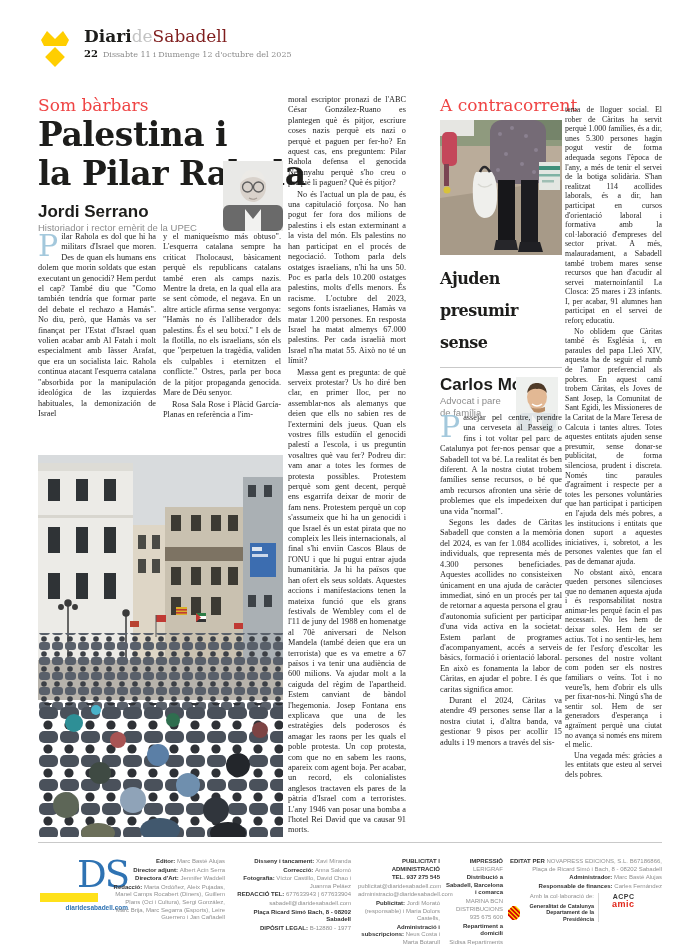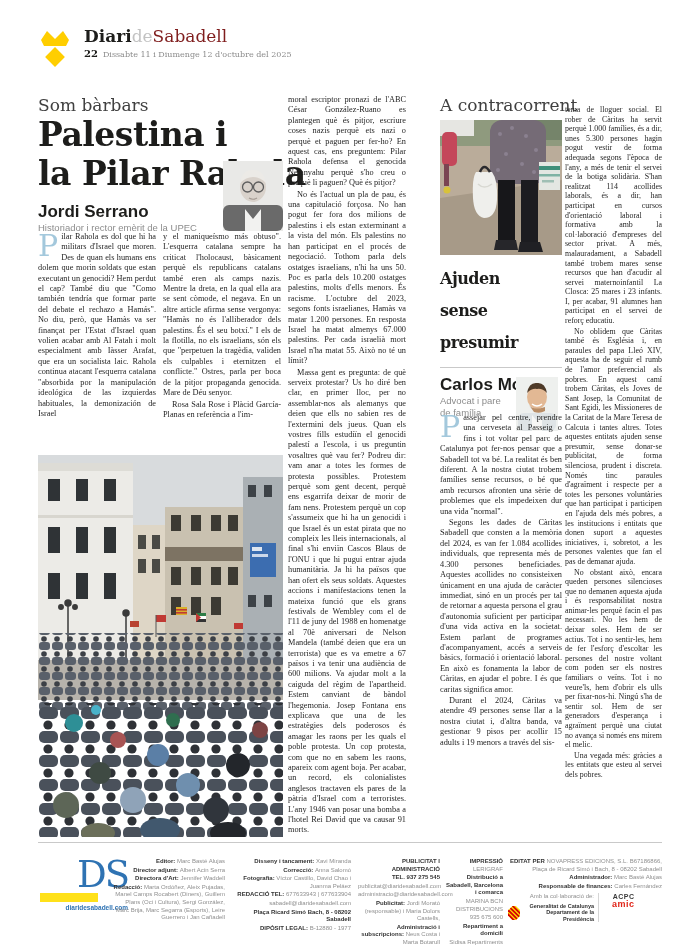--- a/index.html
+++ b/index.html
@@ -10,21 +10,21 @@
   .masthead{position:absolute;left:38px;top:26px;height:46px;}
   .crest{position:absolute;left:0;top:2px;width:34px;height:42px;}
   .brand{position:absolute;left:46px;top:0;font-family:"DejaVu Serif",serif;font-size:17px;white-space:nowrap;}
   .brand .b1{font-weight:700;color:#1d1d1b;}
   .brand .b2{color:#c2c2c2;}
   .brand .b3{color:#7f1d1d;}
   .pageline{position:absolute;left:46px;top:22px;font-family:"DejaVu Serif",serif;font-size:8px;color:#8b8b8b;white-space:nowrap;text-align:center;}
   .pageline .num{font-weight:700;font-size:10px;color:#1d1d1b;margin-right:5px;}
 
   
-  .kicker{font-family:"DejaVu Serif",serif;font-size:17px;color:#404040;}
+  .kicker{font-family:"DejaVu Serif",serif;font-size:17px;color:#ef4444;}
   .headline{font-family:"DejaVu Serif",serif;font-weight:700;color:#1d1d1b;letter-spacing:-.5px;}
   .byline-name{font-size:17px;font-weight:700;color:#1d1d1b;}
   .byline-role{font-size:9.5px;color:#8c8c8c;line-height:12px;}
   .col{position:absolute;overflow:hidden;font-family:"Liberation Serif",serif;
        font-size:8.3px;line-height:10.4px;text-align:justify;color:#1f1f1f;}
   .para{margin:0 0 1px 0;}
   .col [data-bind-list] .para:not(:first-child){text-indent:9px;}
   .indent-all .para{text-indent:9px;}
   .dropcap{float:left;font-family:"DejaVu Serif",serif;font-size:30px;line-height:25px;
            color:#a3c8dc;padding:1px 3px 0 0;font-weight:400;}
@@ -272,22 +272,22 @@
       <path d="M38 64 Q44 70 52 64" fill="none" stroke="#d8d8d2" stroke-width="1.5"></path>
 
       <rect x="99" y="42" width="21" height="28" fill="#e3e7e2"></rect>
       <rect x="99" y="46" width="21" height="4" fill="#3e8f7a"></rect>
       <rect x="99" y="54" width="21" height="2.5" fill="#7fb3a4"></rect>
       <rect x="102" y="60" width="12" height="2.5" fill="#9fbfb4"></rect>
     </svg>
 
     <div class="headline ar-title">
       <div data-bind="right_article.title_line1">Ajuden</div>
+      <div data-bind="right_article.title_line3">presumir</div>
       <div data-bind="right_article.title_line2">sense</div>
-      <div data-bind="right_article.title_line3">presumir</div>
     </div>
     <div class="rule ar-rule"></div>
 
     <div class="ar-byline" style="position:absolute;">
       <div class="byline-name" data-bind="right_article.author">Carlos Morato</div>
       <div class="byline-role" data-bind="right_article.author_role">Advocat i pare de família</div>
       <svg class="carlos-photo" viewBox="0 0 42 54">
         <rect width="42" height="54" fill="#eef0ee"></rect>
         <rect x="2" y="36" width="38" height="18" rx="6" fill="#dfe4e6"></rect>
         <path d="M16 38 L21 44 L26 38 L26 54 L16 54 Z" fill="#f7f7f5"></path>

